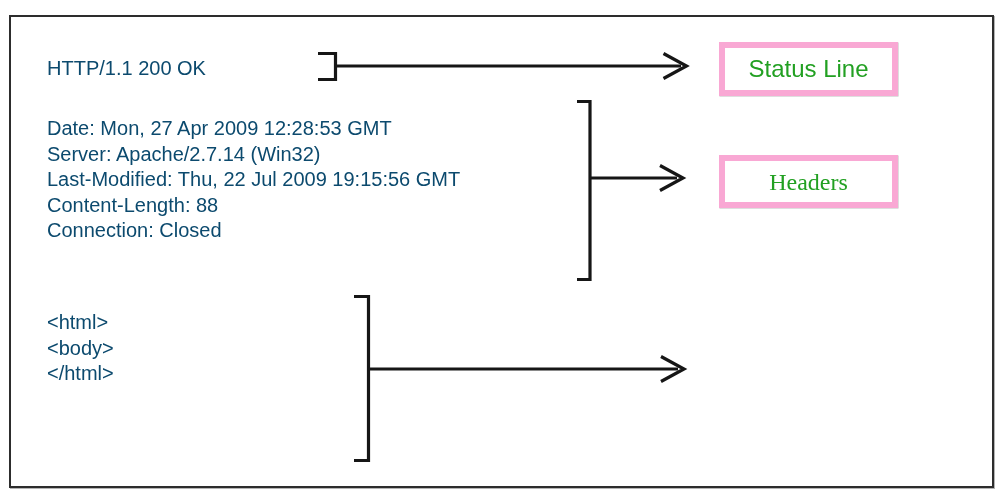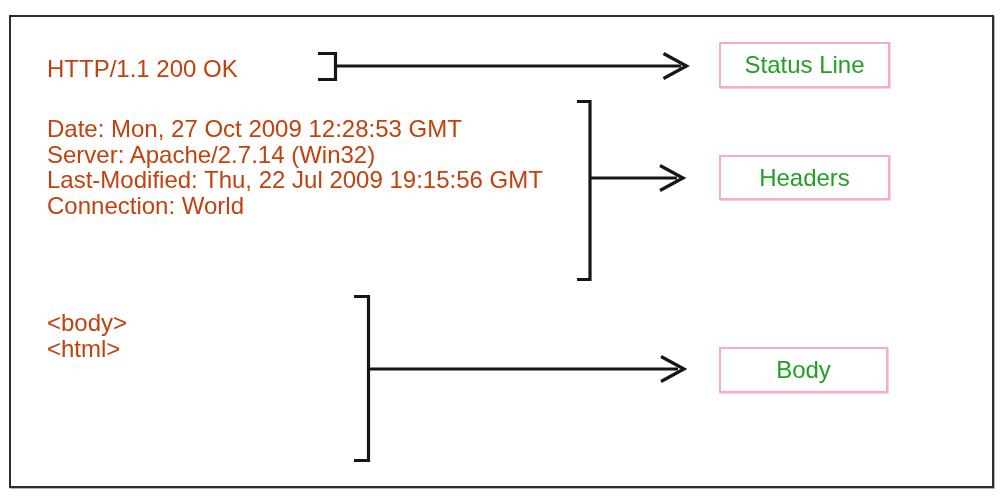--- a/index.html
+++ b/index.html
@@ -19,22 +19,22 @@
     position: absolute;
     left: 9px;
     top: 15px;
     width: 981px;
     height: 469px;
     border: 2px solid #2d2d2d;
     box-shadow: 1px 1px 0 #b4b4b4;
     background: transparent;
   }
   .green-text {
-    color: #c2410c;
-    font-size: 24px;
+    color: #0c4a6e;
+    font-size: 20px;
     line-height: 25.5px;
     white-space: pre;
   }
   .status-line-text {
     position: absolute;
     left: 47px;
     top: 56px;
   }
   .headers-block {
     position: absolute;
@@ -49,55 +49,57 @@
   .connectors {
     position: absolute;
     left: 0;
     top: 0;
     width: 1007px;
     height: 499px;
     pointer-events: none;
   }
   .label-box {
     position: absolute;
-    border: 2px solid #f9a8d4;
+    border: 6px solid #f9a8d4;
     background: #ffffff;
     display: flex;
     align-items: center;
     justify-content: center;
     box-shadow: 0.5px 0.5px 0 #bdbdbd;
   }
   .label-box span {
     color: #22a022;
     font-size: 24px;
     line-height: 1;
   }
   .box-status { left: 719px; top: 42px;  width: 167px; height: 42px; }
-  .box-headers{ left: 719px; top: 155px; width: 167px; height: 41px; }
+  .box-headers{ left: 719px; top: 155px; width: 167px; height: 41px; font-family: Liberation Serif, serif; }
   .box-body   { left: 719px; top: 347px; width: 165px; height: 42px; }
 </style>
 </head>
 <body>
 
 <div class="canvas">
 
   <div class="outer-border"></div>
 
   <div class="green-text status-line-text">HTTP/1.1 200 OK</div>
 
   <div class="headers-block">
-    <div class="green-text">Date: Mon, 27 Oct 2009 12:28:53 GMT</div>
+    <div class="green-text">Date: Mon, 27 Apr 2009 12:28:53 GMT</div>
     <div class="green-text">Server: Apache/2.7.14 (Win32)</div>
     <div class="green-text">Last-Modified: Thu, 22 Jul 2009 19:15:56 GMT</div>
-    <div class="green-text">Connection: World</div>
+    <div class="green-text">Content-Length: 88</div>
+    <div class="green-text">Connection: Closed</div>
   </div>
 
   <div class="body-block">
+    <div class="green-text">&lt;html&gt;</div>
     <div class="green-text">&lt;body&gt;</div>
-    <div class="green-text">&lt;html&gt;</div>
+    <div class="green-text">&lt;/html&gt;</div>
   </div>
 
   <svg class="connectors" viewBox="0 0 1007 499" xmlns="http://www.w3.org/2000/svg">
     <g stroke="#161616" stroke-width="3.2" fill="none" stroke-linejoin="miter" stroke-linecap="butt">
 
       <g>
         <path d="M318 53.5 H335.5 V79.5 H318"></path>
       </g>
       <g>
         <path d="M335.5 66 H681"></path>
@@ -121,17 +123,14 @@
       </g>
     </g>
   </svg>
 
   <div class="label-box box-status">
     <span>Status Line</span>
   </div>
   <div class="label-box box-headers">
     <span>Headers</span>
   </div>
-  <div class="label-box box-body">
-    <span>Body</span>
-  </div>
 
 </div>
 
 </body></html>

